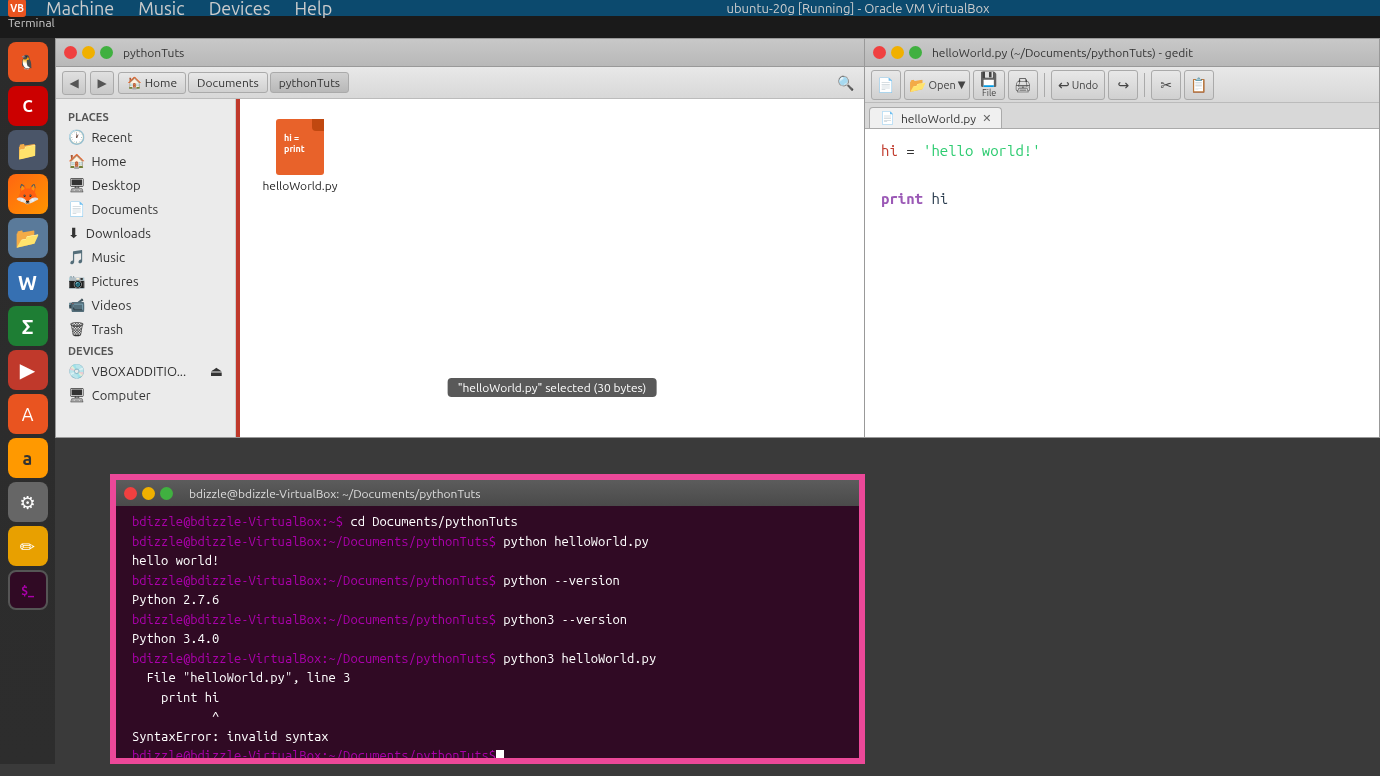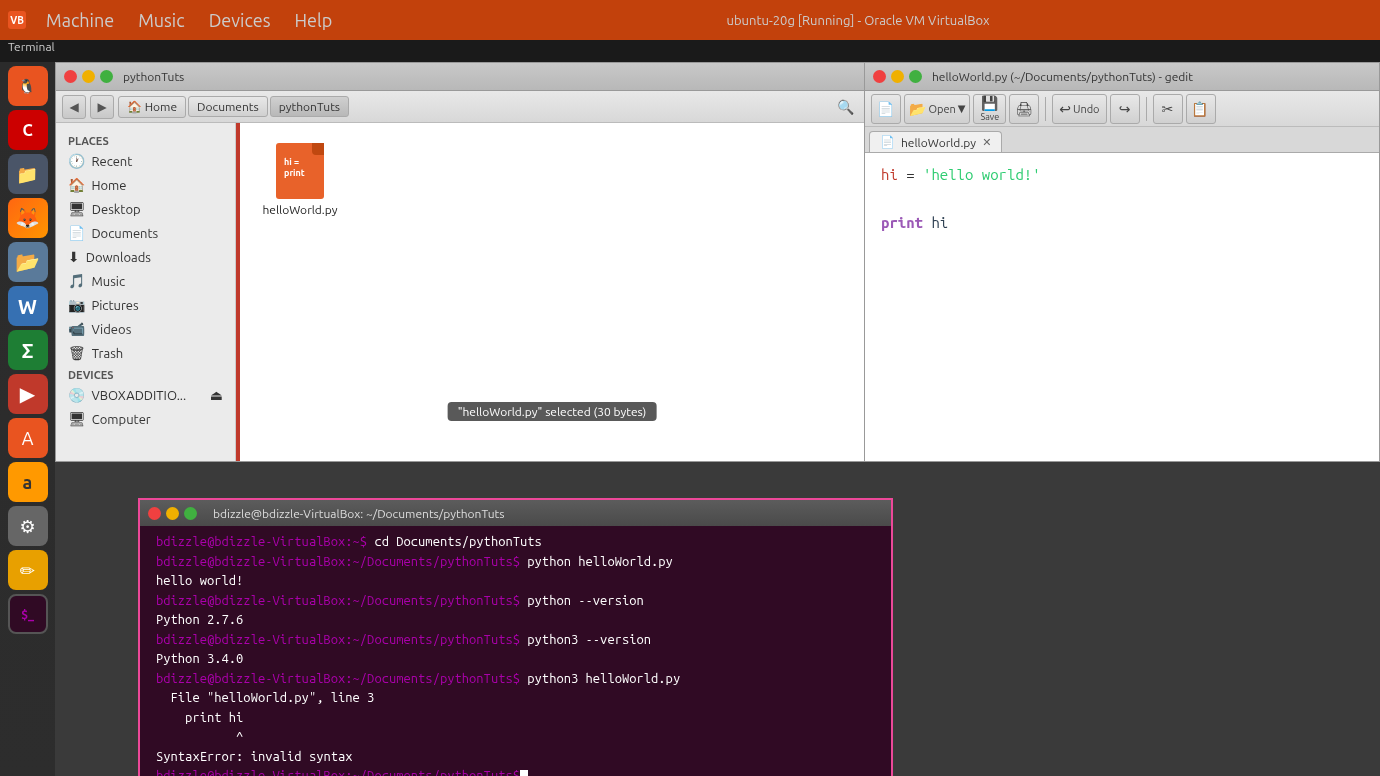--- a/index.html
+++ b/index.html
@@ -9,22 +9,22 @@
       background: #3a3a3a;
       font-family: 'Ubuntu', 'DejaVu Sans', sans-serif;
       font-size: 13px;
       overflow: hidden;
       position: relative;
     }
 
     
     #top-menubar {
       width: 100%;
-      height: 40px;
-      background: #c2410c;
+      height: 16px;
+      background: #0c4a6e;
       display: flex;
       align-items: center;
       padding: 0 8px;
       position: relative;
     }
     #top-menubar .vm-icon {
       width: 18px;
       height: 18px;
       margin-right: 8px;
       background: #e95420;
@@ -359,24 +359,23 @@
     .cursor-line { display: inline; border-right: 2px solid #333; }
 
     
     #terminal-window {
       width: calc(810px - 55px);
       position: absolute;
       left: 55px;
       bottom: 0;
       height: 290px;
       background: #300a24;
-      border: 2px solid #ec4899;
+      border: 6px solid #ec4899;
       display: flex;
       flex-direction: column;
-      margin-left: 28px;
     }
     #terminal-titlebar {
       height: 26px;
       background: linear-gradient(to bottom, #5c5c5c, #4a4a4a);
       display: flex;
       align-items: center;
       padding: 0 8px;
       gap: 6px;
     }
     #terminal-title-text { font-size: 12px; color: #ddd; }
@@ -507,21 +506,21 @@
           <div class="gedit-btn-icon">
             <span style="font-size:14px;">📄</span>
           </div>
           <div class="gedit-btn-icon" style="display:flex; flex-direction:row; align-items:center; padding:0 4px; gap:2px; width:auto; min-width:50px;">
             <span style="font-size:14px;">📂</span>
             <span style="font-size:11px;">Open</span>
             <span style="font-size:10px;">▼</span>
           </div>
           <div class="gedit-btn-icon" style="display:flex; flex-direction:column; align-items:center; width:auto; padding:2px 6px;">
             <span style="font-size:14px;">💾</span>
-            <span style="font-size:9px;">Save</span>
+            <span style="font-size:9px;">File</span>
           </div>
           <div class="gedit-btn-icon">
             <span style="font-size:14px;">🖨</span>
           </div>
           <div style="width:1px; height:24px; background:#aaa; margin:0 3px;"></div>
           <div class="gedit-btn-icon" style="display:flex; flex-direction:row; align-items:center; width:auto; padding:0 6px; gap:2px;">
             <span style="font-size:14px;">↩</span>
             <span style="font-size:11px;">Undo</span>
           </div>
           <div class="gedit-btn-icon">

